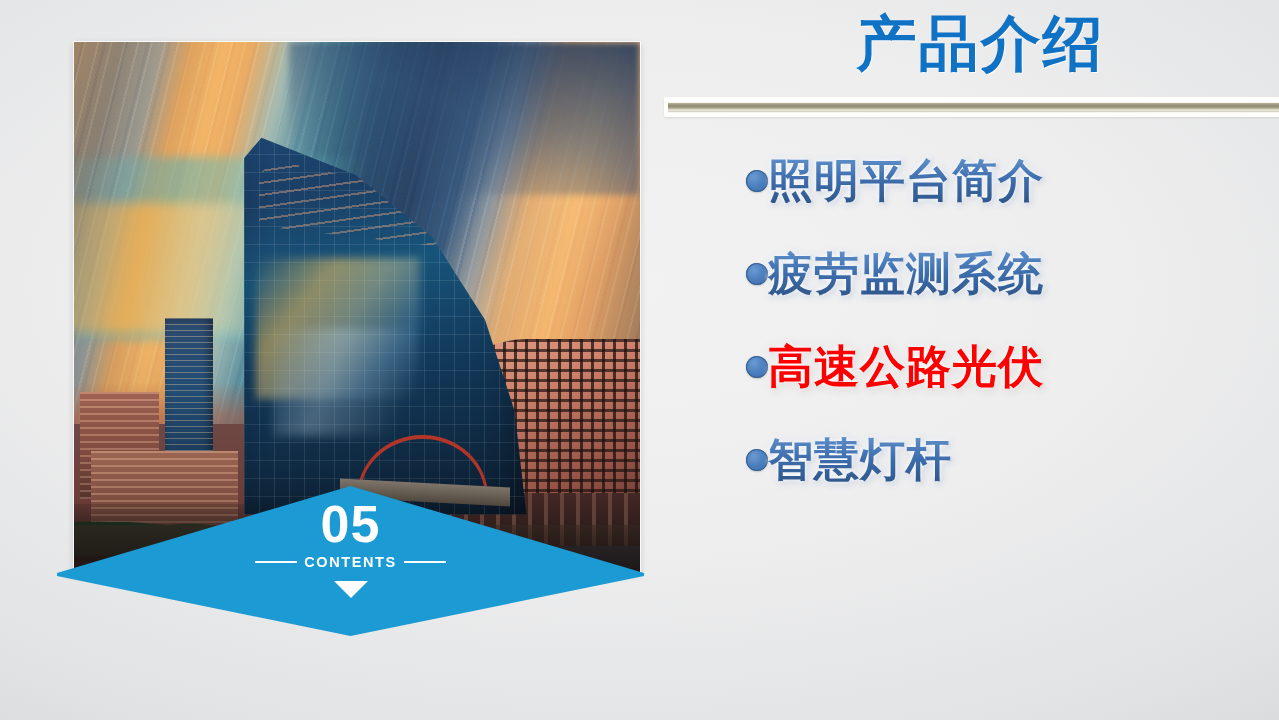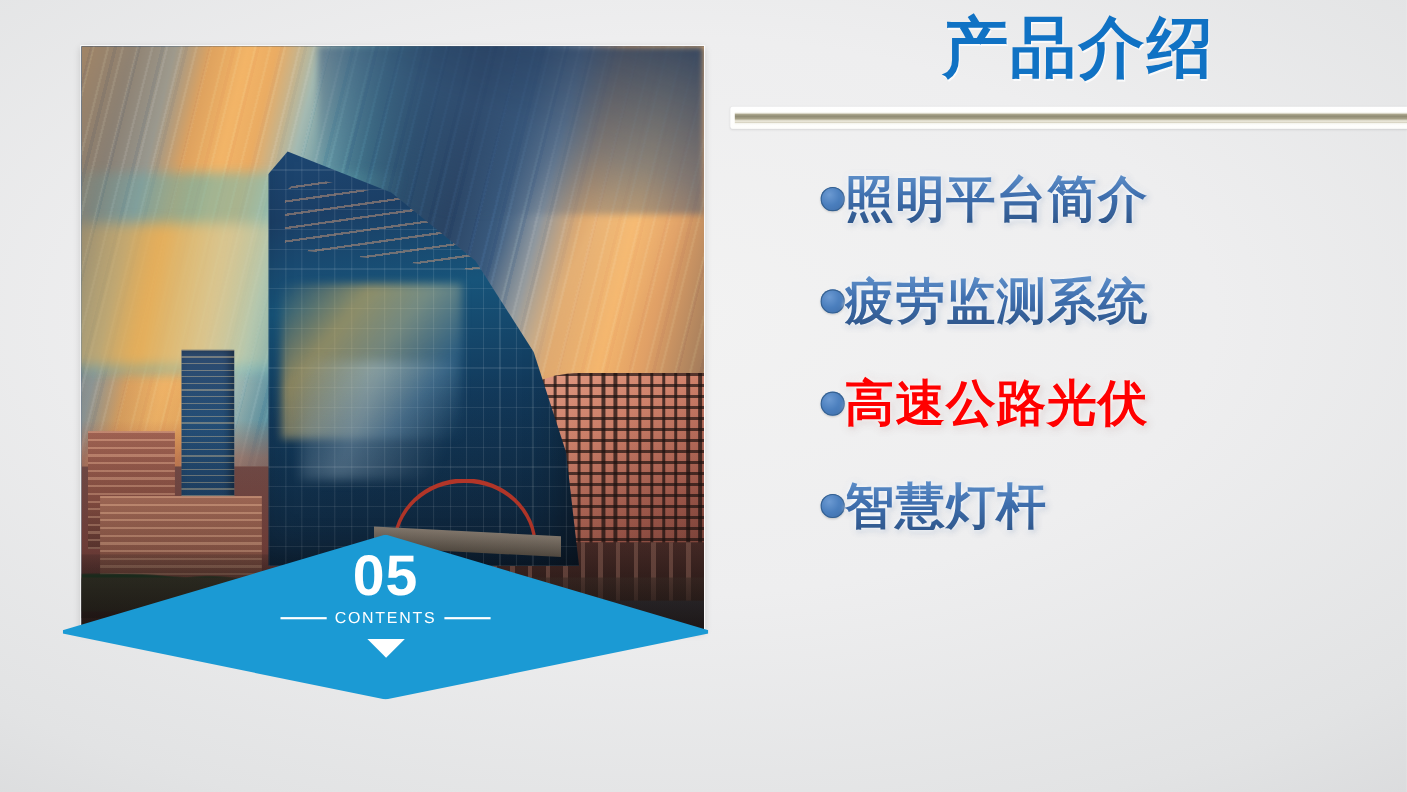--- a/index.html
+++ b/index.html
@@ -223,21 +223,21 @@
   .num-05{
     font-size:52px;font-weight:bold;line-height:.95;letter-spacing:1px;
     font-family:"Liberation Sans","DejaVu Sans",sans-serif;
     text-align:right;
   }
   .contents-row{
     display:flex;align-items:center;gap:7px;margin-top:5px;
   }
   .contents-rule{width:42px;height:2px;background:#fff;}
   .contents-label{
-    font-size:14.5px;font-weight:normal;letter-spacing:1.6px;
+    font-size:14.5px;font-weight:bold;letter-spacing:1.6px;
   }
   .caret{
     width:0;height:0;margin-top:11px;
     border-left:17px solid transparent;border-right:17px solid transparent;
     border-top:17px solid #fff;
   }
 
   
   .right{
     position:absolute;left:661px;top:0;width:639px;height:550px;

